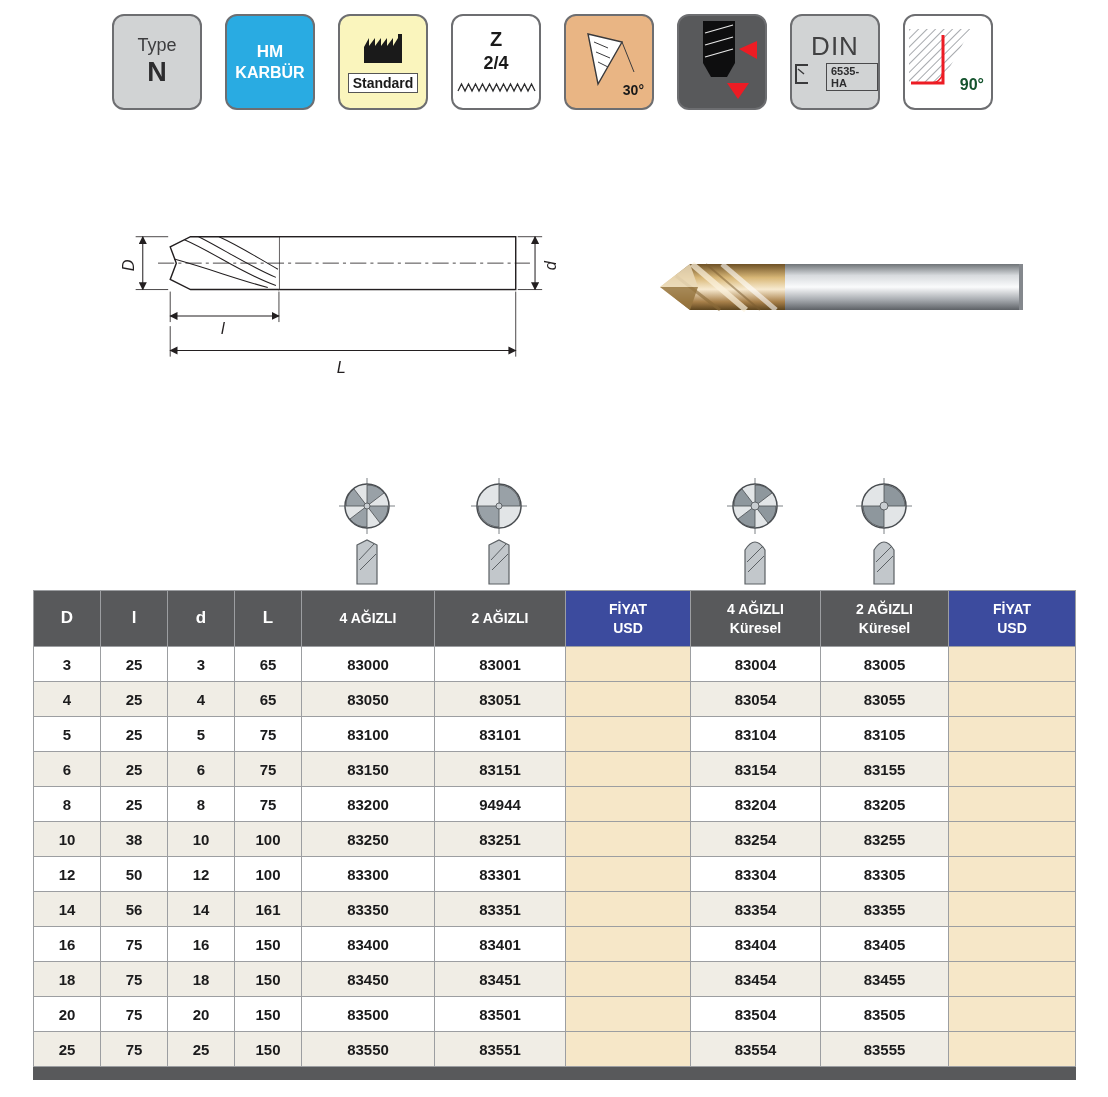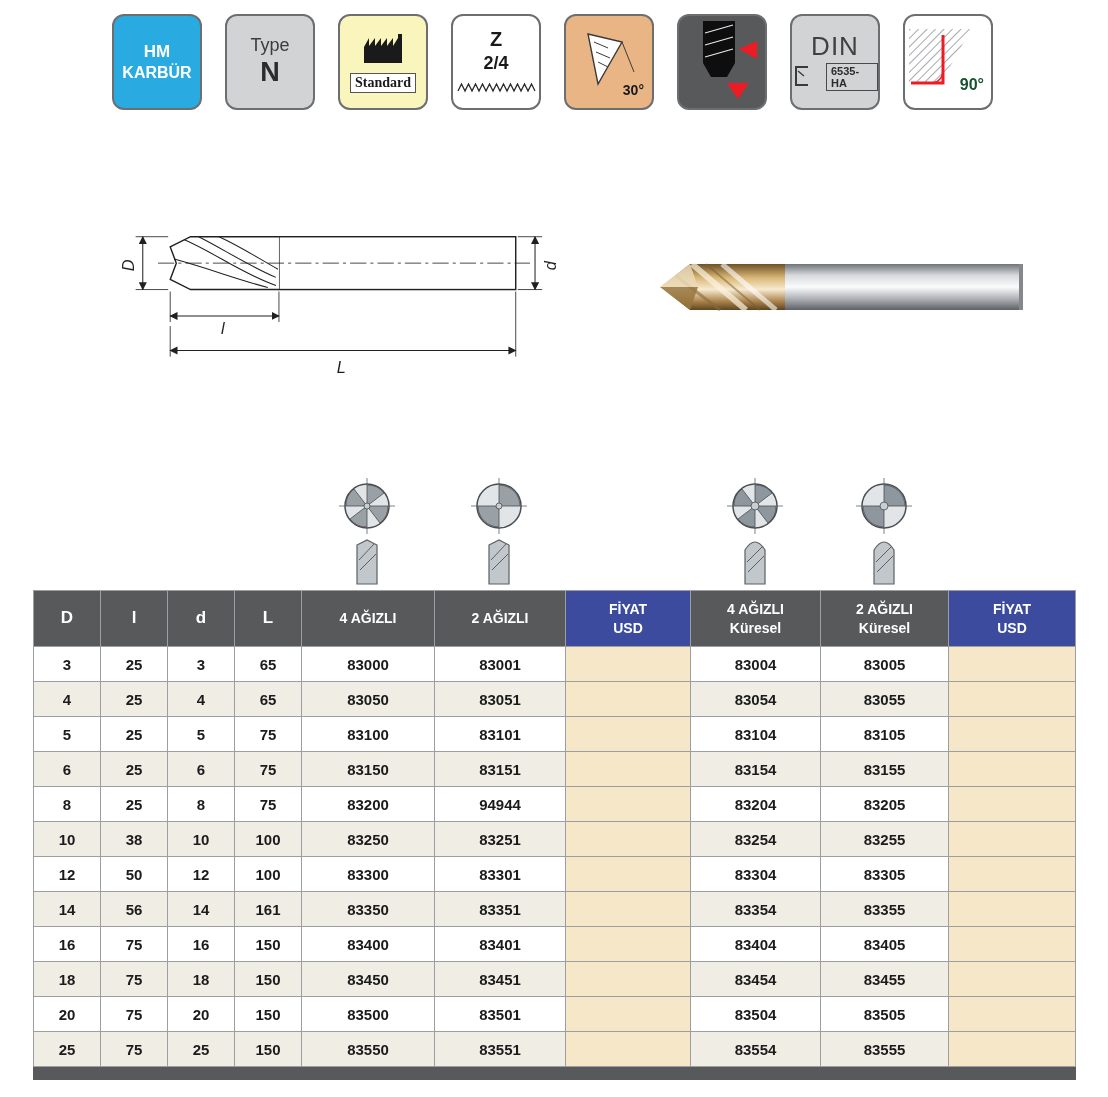--- a/index.html
+++ b/index.html
@@ -23,30 +23,30 @@
   .badge.tan { background: #e9b584; align-items: center; }
   .badge.dark { background: #58595b; }
   .badge .l1 { font-size: 17px; color: #fff; font-weight: bold; line-height: 1.25; }
   .badge .l2 { font-size: 16px; color: #fff; font-weight: bold; line-height: 1.25; }
   .badge.gray .l1 { color: #3d3d3f; font-weight: normal; font-size: 18px; }
   .badge.gray .l2 { color: #2c2c2e; font-size: 27px; }
   .badge.white .l1 { color: #1a1a1a; font-size: 20px; }
   .badge.white .l2 { color: #1a1a1a; font-size: 18px; }
   .std-label {
     background: #fff; border: 1px solid #555; font-size: 14px; font-weight: bold;
-    color: #1a1a1a; padding: 1px 4px; margin-top: 4px; font-family: Liberation Serif, serif;
+    color: #1a1a1a; padding: 1px 4px; margin-top: 4px;
   }
   .angle30-label { position: absolute; right: 8px; bottom: 10px; font-size: 14px; font-weight: bold; color: #1a1a1a; }
   .angle90-label { position: absolute; right: 7px; bottom: 14px; font-size: 16px; font-weight: bold; color: #14532d; }
   .din-title { font-size: 26px; color: #414142; letter-spacing: 1px; line-height: 1; margin-bottom: 4px; text-align: right; }
   .din-box {
     font-size: 11px; font-weight: bold; color: #2c2c2e; border: 1.5px solid #4a4a4c;
     background: #d1d3d4; padding: 1px 4px;
   }
-  .din-row { display: flex; align-items: flex-end; gap: 16px; }
+  .din-row { display: flex; align-items: flex-start; gap: 16px; }
 
   
   .drawing { position: absolute; left: 120px; top: 192px; width: 450px; height: 188px; }
   .photo { position: absolute; left: 650px; top: 250px; width: 385px; height: 74px; }
 
   
   .tool-icon-group { position: absolute; top: 478px; width: 64px; height: 110px;
     display: flex; flex-direction: column; align-items: center; }
   .g1 { left: 335px; } .g2 { left: 467px; } .g3 { left: 723px; } .g4 { left: 852px; }
 
@@ -72,28 +72,28 @@
   table.product td.price, table.product tr.alt td.price { background: var(--price-bg, #f6e7c8); }
   table.product td.footer-bar {
     height: 13px; background: var(--header-gray, #58595b); border-color: var(--header-gray, #58595b); padding: 0;
   }
 </style>
 </head>
 <body>
 
 <div class="badges">
 
+  <div class="badge gray">
+    <span class="l1">Type</span>
+    <span class="l2">N</span>
+  </div>
+
   <div class="badge blue">
     <span class="l1">HM</span>
     <span class="l2">KARBÜR</span>
-  </div>
-
-  <div class="badge gray">
-    <span class="l1">Type</span>
-    <span class="l2">N</span>
   </div>
 
   <div class="badge yellow">
     <span>
       <svg width="46" height="34" viewBox="0 0 46 34">
         <polygon points="4,32 4,16 9,7 9,15 15,7 15,15 21,7 21,15 27,7 27,15 33,7 33,15 38,7 38,32" fill="#1a1a1a"></polygon>
         <rect x="38" y="3" width="4" height="29" fill="#1a1a1a"></rect>
       </svg>
     </span>
     <span class="std-label">Standard</span>

